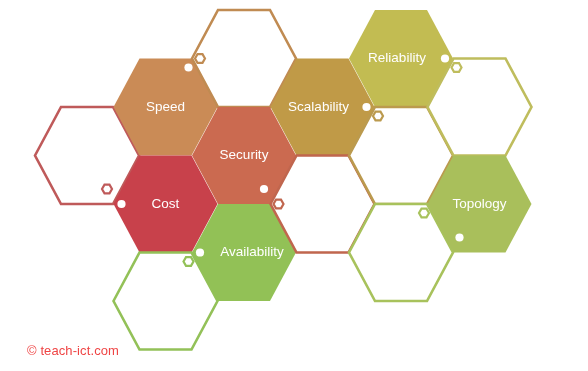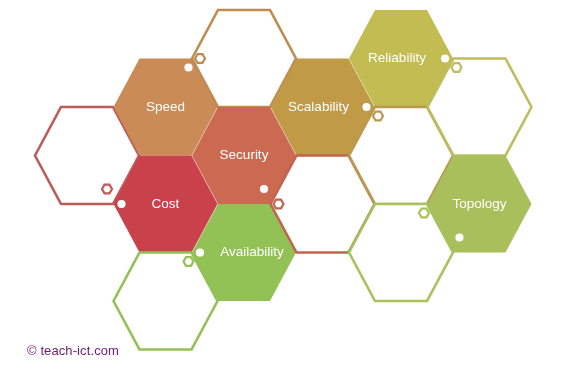--- a/index.html
+++ b/index.html
@@ -29,21 +29,21 @@
     font-size: 13.5px;
     fill: #ffffff;
     dominant-baseline: middle;
   }
   .credit {
     position: absolute;
     left: 27px;
     top: 343px;
     font-family: "Liberation Sans", sans-serif;
     font-size: 13px;
-    color: #701a75;
+    color: #ef4444;
     white-space: nowrap;
     letter-spacing: 0.1px;
   }
 </style>
 </head>
 <body>
 
 <div id="stage">
 
   <svg id="hexlayer" viewBox="0 0 588 371">

